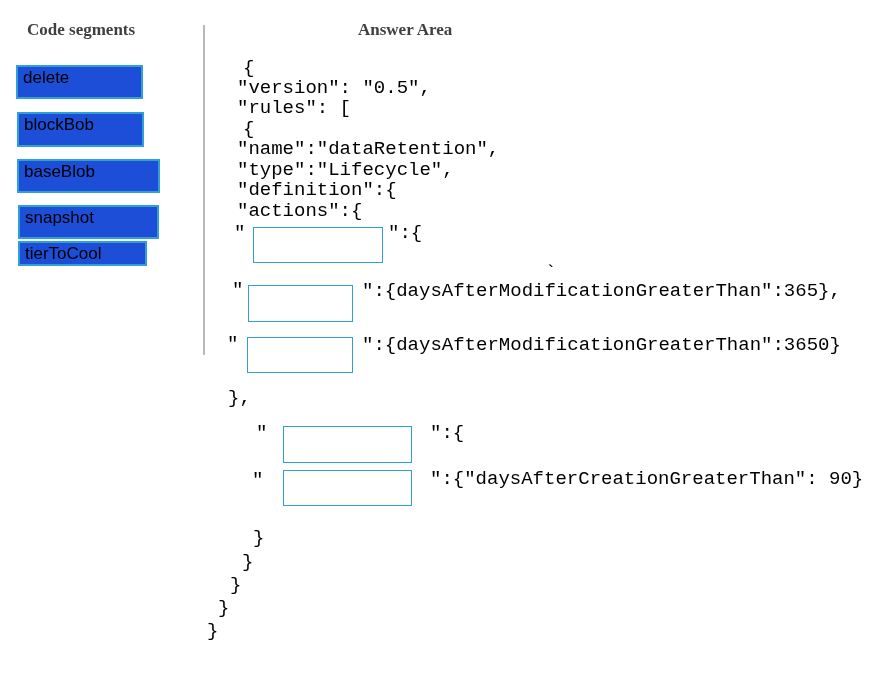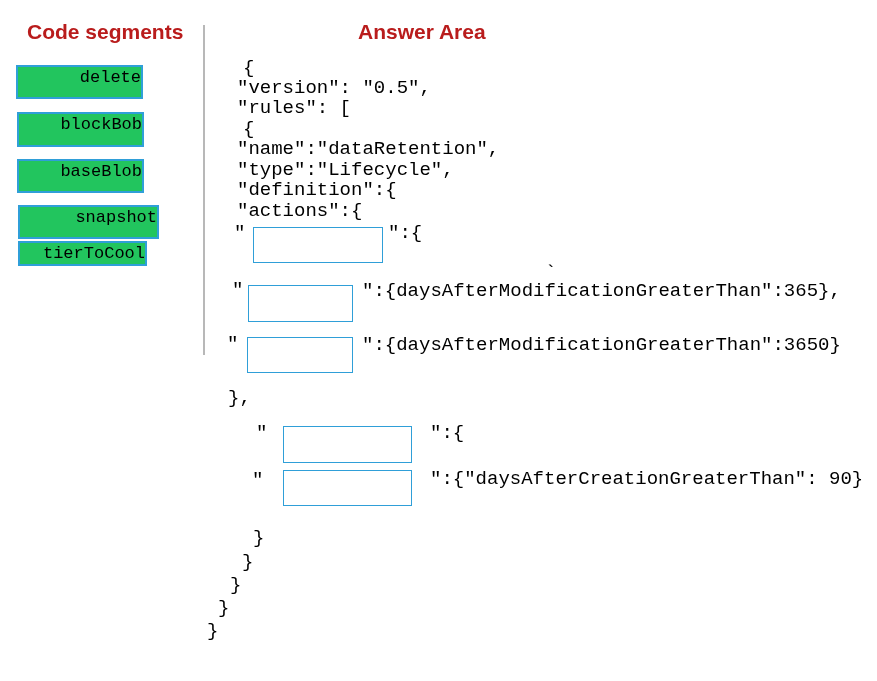--- a/index.html
+++ b/index.html
@@ -5,38 +5,37 @@
   html, body { margin: 0; padding: 0; background: #ffffff; }
   #screen {
     position: relative;
     width: 877px;
     height: 681px;
     background: #ffffff;
     overflow: hidden;
   }
   .title {
     position: absolute;
-    font-family: Liberation Sans, sans-serif;
+    font-family: Liberation Serif, serif;
     font-weight: bold;
-    font-size: 21px;
-    color: #b91c1c;
+    font-size: 17px;
+    color: #404040;
     white-space: nowrap;
   }
   .segbox {
     position: absolute;
     box-sizing: border-box;
     border: 2px solid #2f9fd8;
-    background: #22c55e;
-    font-family: Liberation Mono, monospace;
+    background: #1d4ed8;
+    font-family: Liberation Sans, sans-serif;
     font-size: 17px;
     color: #000;
     padding: 1px 0 0 5px;
     cursor: move;
     white-space: nowrap;
-    text-align: right;
   }
   .divider {
     position: absolute;
     left: 203px;
     top: 25px;
     width: 2px;
     height: 330px;
     background: #b8b8b8;
   }
   .code {
@@ -56,21 +55,21 @@
 </style>
 </head>
 <body>
 
 <div id="screen">
 
   <div class="title" style="left:27px; top:20px;">Code segments</div>
 
   <div class="segbox" style="left:16px; top:65px;  width:127px; height:34px;">delete</div>
   <div class="segbox" style="left:17px; top:112px; width:127px; height:35px;">blockBob</div>
-  <div class="segbox" style="left:17px; top:159px; width:127px; height:34px;">baseBlob</div>
+  <div class="segbox" style="left:17px; top:159px; width:143px; height:34px;">baseBlob</div>
   <div class="segbox" style="left:18px; top:205px; width:141px; height:34px;">snapshot</div>
   <div class="segbox" style="left:18px; top:241px; width:129px; height:25px;">tierToCool</div>
 
   <div class="divider"></div>
 
   <div class="title" style="left:310px; top:20px;margin-left:48px;">Answer Area</div>
 
   <div class="code" style="left:243px; top:58px;">{</div>
   <div class="code" style="left:237px; top:78px;">"version": "0.5",</div>
   <div class="code" style="left:237px; top:98px;">"rules": [</div>

